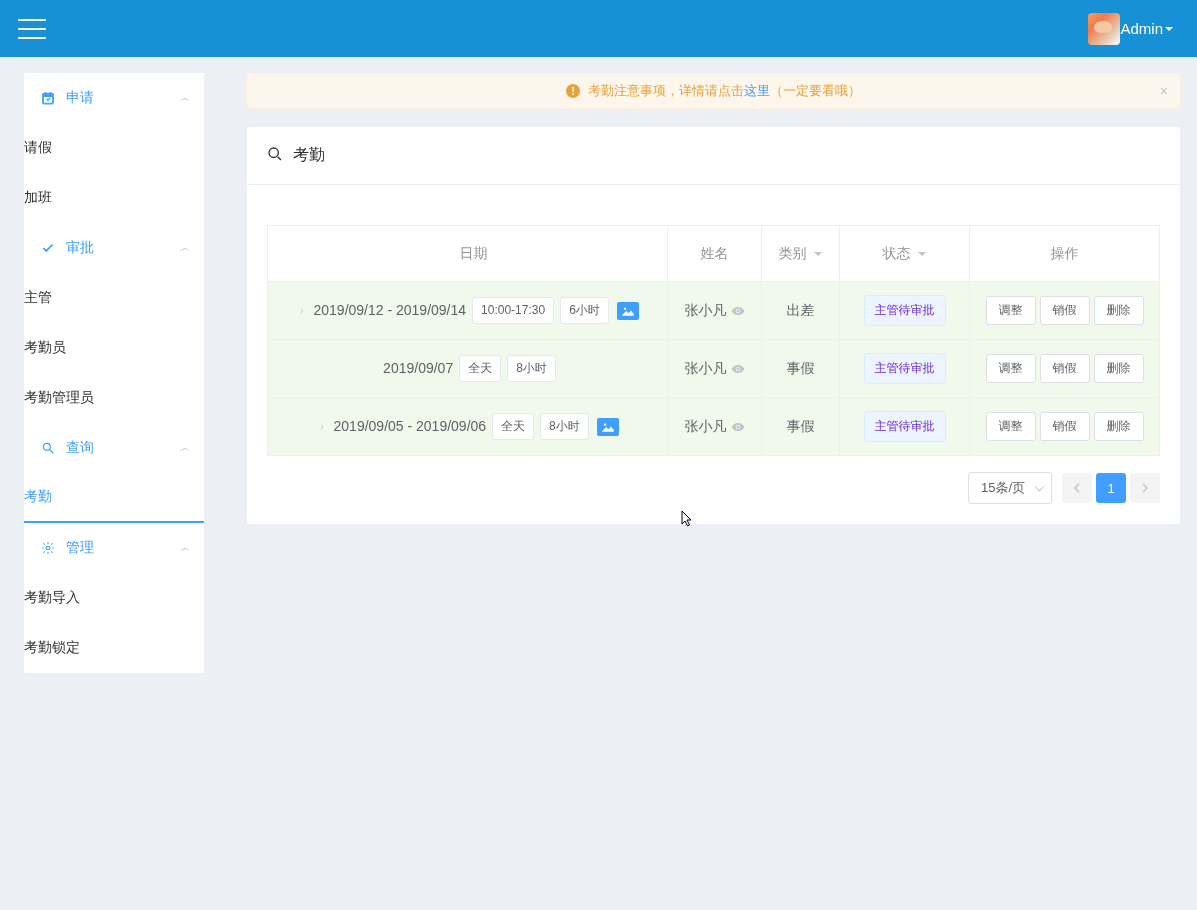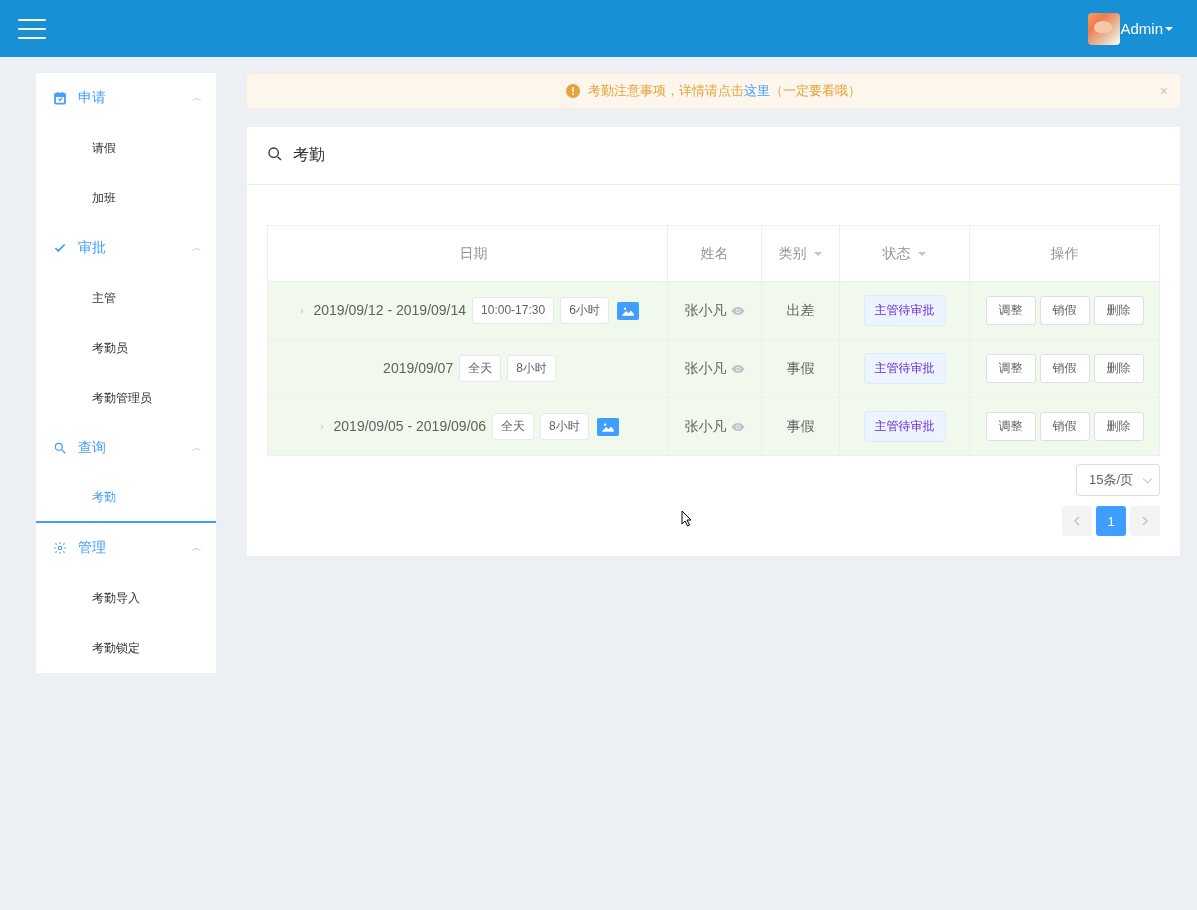--- a/index.html
+++ b/index.html
@@ -109,21 +109,21 @@
     right: 12px;
     color: #c0c4cc;
     cursor: pointer;
     font-size: 14px;
   }
 
   
   .sidebar {
     width: 180px;
     background: #fff;
-    margin: 16px 0 0 36px;
+    margin: 16px 0 0 24px;
     position: absolute;
     top: 57px;
   }
   .menu-group-title {
     height: 50px;
     display: flex;
     align-items: center;
     padding: 0 16px;
     color: #409eff;
     cursor: pointer;
@@ -140,24 +140,23 @@
   .menu-group-title .chevron {
     position: absolute;
     right: 14px;
     color: #909399;
     font-size: 10px;
   }
   .menu-item {
     height: 50px;
     display: flex;
     align-items: center;
-    padding-left: 56px;
     color: #303133;
     cursor: pointer;
-    font-size: 12px;
+    font-size: 14px;
     position: relative;
   }
   .menu-item.active {
     color: #409eff;
     border-bottom: 2px solid #409eff;
     background: #fff;
   }
 
   
   .main {
@@ -286,24 +285,23 @@
     width: 0; height: 0;
     border-left: 4px solid transparent;
     border-right: 4px solid transparent;
   }
   .sort-caret .down { border-top: 4px solid #c0c4cc; }
 
   
   .pagination {
     display: flex;
     justify-content: flex-end;
-    align-items: flex-end;
+    align-items: center;
     gap: 10px;
-    margin-top: 8px;
-    flex-direction: column;
+    margin-top: 16px;
   }
   .page-select {
     border: 1px solid #dcdfe6;
     border-radius: 3px;
     padding: 6px 26px 6px 12px;
     font-size: 13px;
     color: #606266;
     position: relative;
     background: #fff;
     cursor: pointer;

